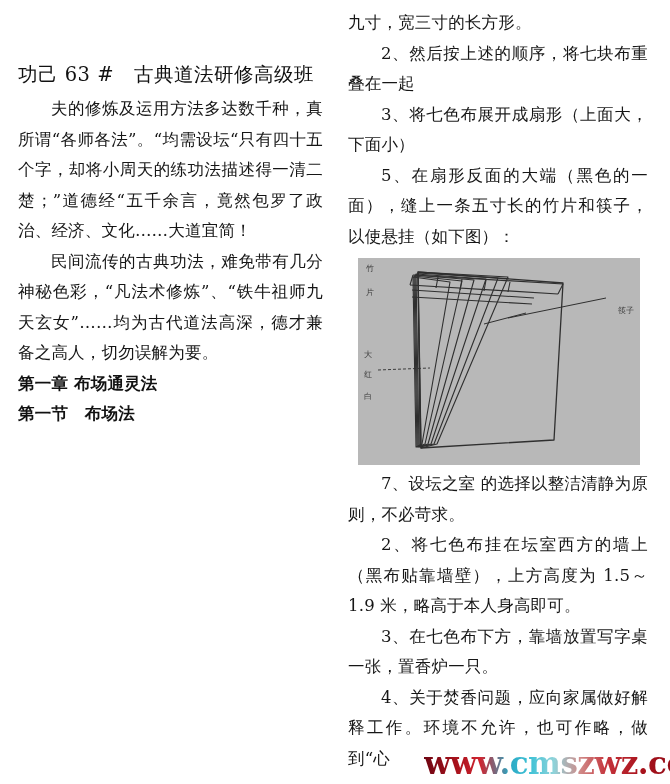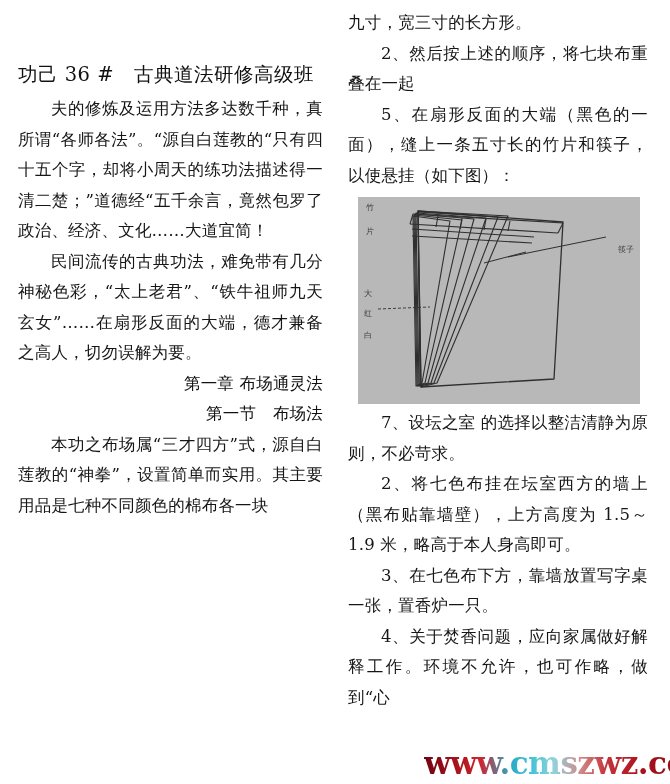--- a/index.html
+++ b/index.html
@@ -57,22 +57,22 @@
     color: #161616;
     letter-spacing: 0.2px;
   }
   p.para.noindent { text-indent: 0; }
 
   h2.heading {
     margin: 0;
     padding: 0;
     font-size: 16.5px;
     line-height: 30.5px;
-    font-weight: normal;
-    text-align: right;
+    font-weight: bold;
+    text-align: left;
     color: #111;
     letter-spacing: 0.2px;
   }
 
   .spacer-top-right { height: 8px; }
 
   
   .figure {
     margin: 6px 0 4px 10px;
     width: 282px;
@@ -128,43 +128,43 @@
     pointer-events: none;
   }
 </style>
 </head>
 <body>
 
 <div id="page">
 
   <div class="column" id="col-left">
 
-    <h1 class="doc-title">功己 36 #　古典道法研修高级班</h1>
-
-    <p class="para">夫的修炼及运用方法多达数千种，真所谓“各师各法”。“源自白莲教的“只有四十五个字，却将小周天的练功法描述得一清二楚；”道德经“五千余言，竟然包罗了政治、经济、文化……大道宜简！</p>
-
-    <p class="para">民间流传的古典功法，难免带有几分神秘色彩，“太上老君”、“铁牛祖师九天玄女”……在扇形反面的大端，德才兼备之高人，切勿误解为要。</p>
+    <h1 class="doc-title">功己 63 #　古典道法研修高级班</h1>
+
+    <p class="para">夫的修炼及运用方法多达数千种，真所谓“各师各法”。“均需设坛“只有四十五个字，却将小周天的练功法描述得一清二楚；”道德经“五千余言，竟然包罗了政治、经济、文化……大道宜简！</p>
+
+    <p class="para">民间流传的古典功法，难免带有几分神秘色彩，“凡法术修炼”、“铁牛祖师九天玄女”……均为古代道法高深，德才兼备之高人，切勿误解为要。</p>
 
 
     <h2 class="heading">第一章 布场通灵法</h2>
 
 
     <h2 class="heading">第一节　布场法</h2>
 
-    <p class="para">本功之布场属“三才四方”式，源自白莲教的“神拳”，设置简单而实用。其主要用品是七种不同颜色的棉布各一块</p>
   </div>
 
   <div class="column" id="col-right">
 
     <div class="spacer-top-right"></div>
 
     <p class="para noindent">九寸，宽三寸的长方形。</p>
 
     <p class="para">2、然后按上述的顺序，将七块布重叠在一起</p>
 
+    <p class="para">3、将七色布展开成扇形（上面大，下面小）</p>
 
 
     <p class="para">5、在扇形反面的大端（黑色的一面），缝上一条五寸长的竹片和筷子，以使悬挂（如下图）：</p>
 
     <div class="figure">
       <svg viewBox="0 0 282 207" preserveAspectRatio="none">
         <g fill="none" stroke="#2f2f2f" stroke-width="1.1" stroke-linejoin="round">
 
           <path d="M60 14 L205 25 L196 182 L63 190 Z" stroke-width="1.3"></path>
 

